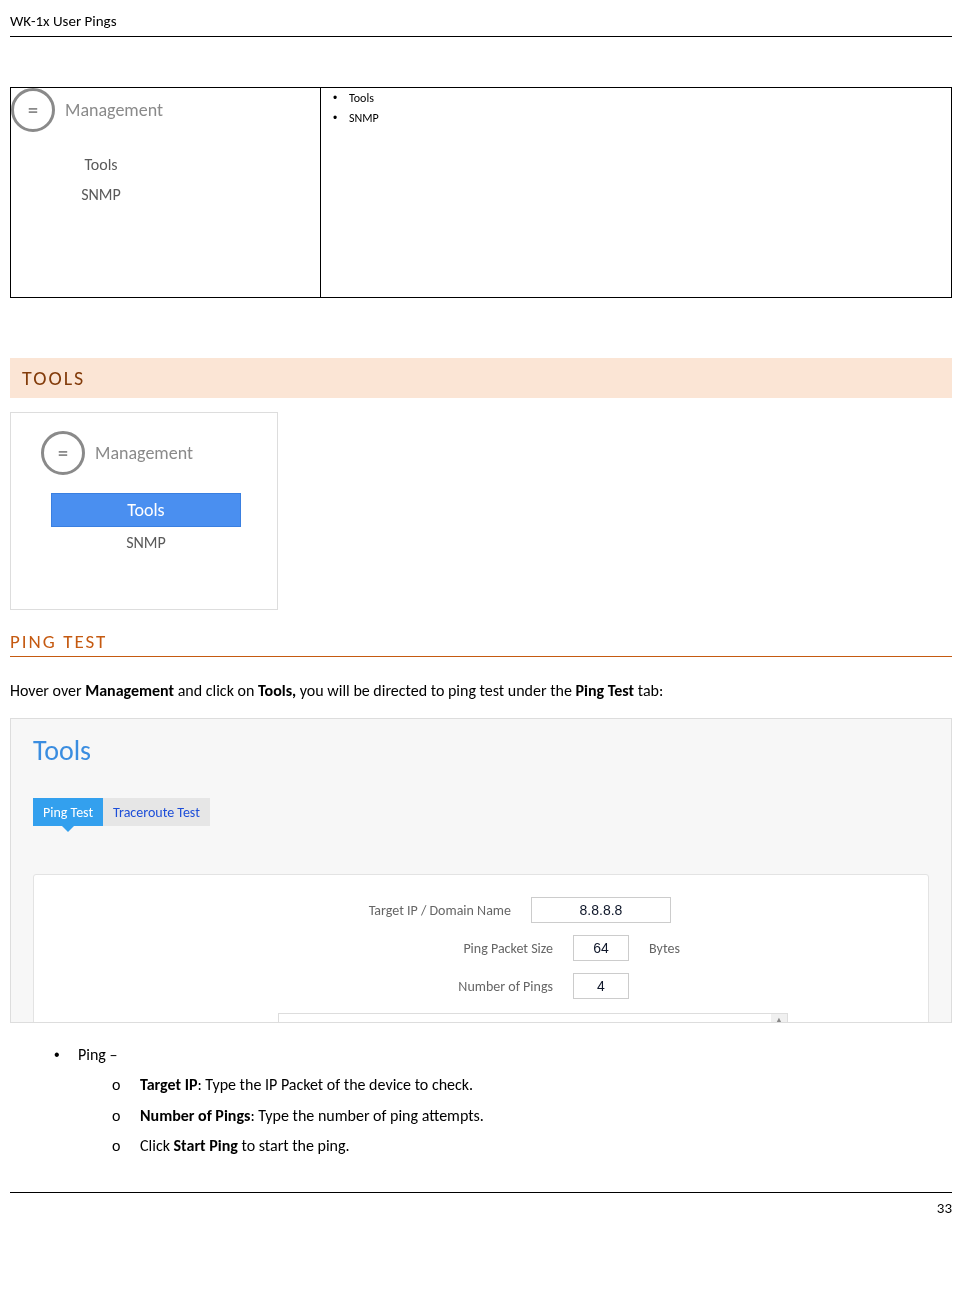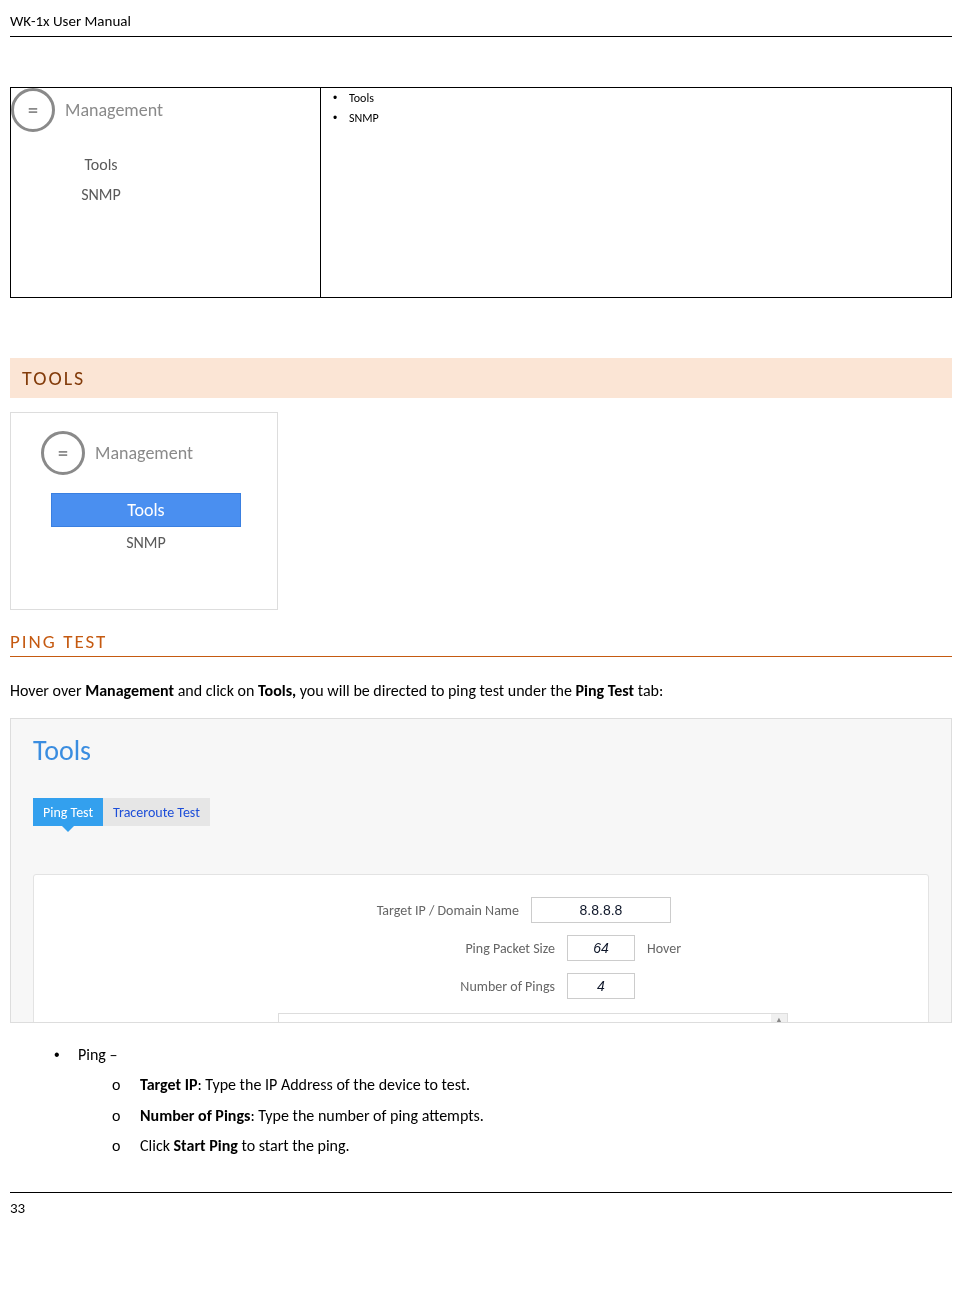--- a/index.html
+++ b/index.html
@@ -62,27 +62,27 @@
     content: ""; position: absolute; left: 50%; bottom: -6px; transform: translateX(-50%);
     width: 0; height: 0; border-left: 6px solid transparent; border-right: 6px solid transparent;
     border-top: 6px solid #33a0ee;
   }
   .form-card {
     position: absolute; left: 22px; right: 22px; top: 155px; bottom: -10px;
     background: #fff; border: 1px solid #e3e3e3; border-radius: 3px;
     box-shadow: 0 1px 0 rgba(0,0,0,0.04);
     padding-top: 22px;
   }
-  .form-row { display: flex; align-items: center; justify-content: center; gap: 12px; margin-bottom: 12px; font-size: 14px; color: #666; }
+  .form-row { display: flex; align-items: center; justify-content: center; gap: 20px; margin-bottom: 12px; font-size: 14px; color: #666; }
   .form-row label { width: 300px; text-align: right; }
   .form-row input {
     border: 1px solid #ccc; height: 26px; text-align: center; font-size: 14px; color: #0f172a; background: #fff;
   }
   .input-wide { width: 140px; }
-  .input-narrow { width: 68px; font-style: italic; }
+  .input-narrow { width: 56px; }
   .unit { width: 60px; text-align: left; color: #666; font-size: 14px; }
   .spacer-unit { width: 60px; }
   .results-box {
     position: absolute; left: 244px; right: 140px; bottom: 0; height: 18px;
     border: 1px solid #ddd; background: #fff;
   }
   .results-scroll {
     position: absolute; right: 0; top: 0; bottom: 0; width: 16px; background: #f0f0f0;
     display: flex; align-items: flex-start; justify-content: center;
   }
@@ -92,28 +92,28 @@
   .bullets { margin-top: 22px; padding-left: 44px; font-size: 16px; }
   .bullets .top-li { list-style: none; margin-bottom: 20px; }
   .bullets .top-li .bullet { display: inline-block; width: 24px; font-family: Arial; }
   .sub-ol { margin-top: 10px; padding-left: 58px; list-style: none; }
   .sub-ol li { margin-bottom: 8px; line-height: 1.4; }
   .sub-ol .circ { display: inline-block; width: 28px; }
   .sub-ol b { font-weight: bold; }
 
   
   .footer-rule { border: none; border-top: 1px solid #000; margin-top: 34px; }
-  .page-num { font-size: 15px; padding-top: 6px; }
+  .page-num { text-align: right; font-size: 15px; padding-top: 6px; }
 </style>
 </head>
 <body>
 
 <div class="page">
 
-  <div class="header-title">WK-1x User Manual</div>
+  <div class="header-title">WK-1x User Pings</div>
   <hr class="header-rule">
 
   <table class="mgmt-table">
     <tbody>
         <tr>
       <td class="mgmt-left">
         <div class="mgmt-icon-row">
           <div class="equals-circle">=</div>
           <div class="mgmt-label">Management</div>
         </div>
@@ -159,40 +159,40 @@
     </div>
     <div class="form-card">
       <div class="form-row">
         <label>Target IP / Domain Name</label>
         <input class="input-wide" value="8.8.8.8" style="">
         <span class="spacer-unit"></span>
       </div>
       <div class="form-row">
         <label>Ping Packet Size</label>
         <input class="input-narrow" value="64" style="">
-        <span class="unit">Hover</span>
+        <span class="unit">Bytes</span>
       </div>
       <div class="form-row">
         <label>Number of Pings</label>
         <input class="input-narrow" value="4" style="">
         <span class="spacer-unit"></span>
       </div>
       <div class="results-box">
         <div class="results-scroll">
             <span>▲</span>
           </div>
       </div>
     </div>
   </div>
 
   <ul class="bullets">
     <li class="top-li">
       <span class="bullet">•</span><span>Ping –</span>
       <ul class="sub-ol">
-        <li><span class="circ">o</span><b>Target IP</b><span>: Type the IP Address of the device to test.</span></li>
+        <li><span class="circ">o</span><b>Target IP</b><span>: Type the IP Packet of the device to check.</span></li>
         <li><span class="circ">o</span><b>Number of Pings</b><span>: Type the number of ping attempts.</span></li>
         <li><span class="circ">o</span><span>Click </span><b>Start Ping</b><span> to start the ping.</span></li>
       </ul>
     </li>
   </ul>
 
   <hr class="footer-rule">
   <div class="page-num">33</div>
 
 </div>

